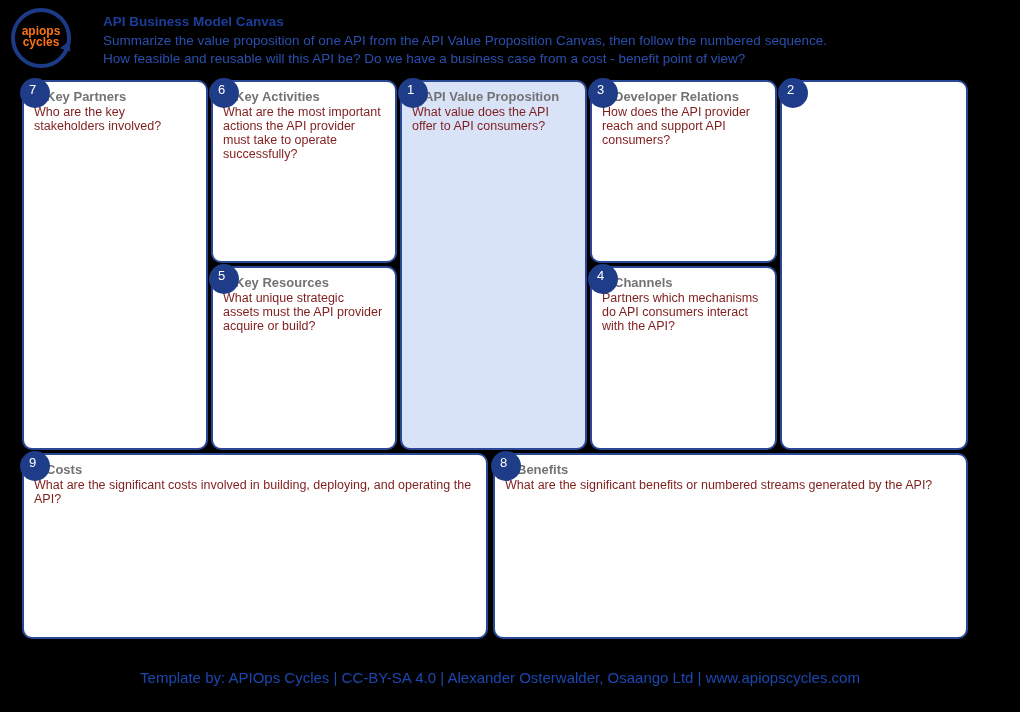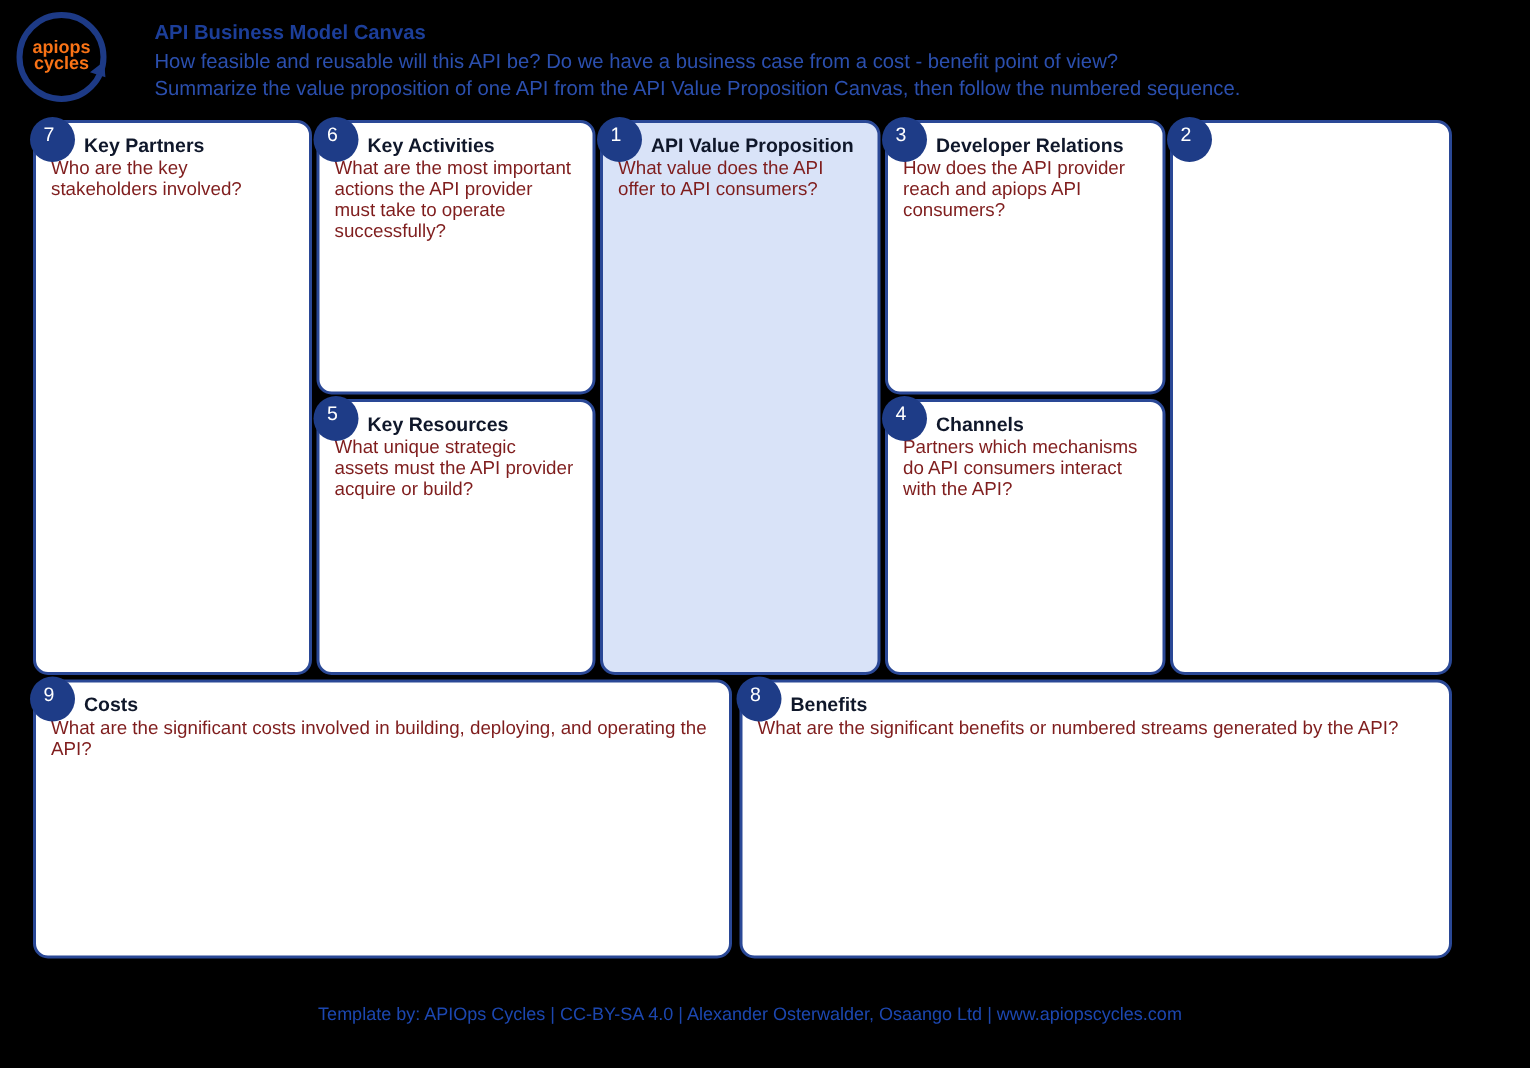--- a/index.html
+++ b/index.html
@@ -40,59 +40,59 @@
     border:2px solid #2a4896; border-radius:10px;
     box-sizing:border-box;
   }
   .card.highlight { background:#d9e3f8; }
   .badge {
     position:absolute; top:-4px; left:-4px; width:30px; height:30px;
     border-radius:50%; background:#1e3c87; color:#ffffff;
     font-size:13px; padding:4px 0 0 9px; box-sizing:border-box;
   }
   .card-title {
-    margin:8px 6px 0 32px; font-weight:bold; font-size:13px;
-    color:#0f172a; line-height:14px;
+    margin:8px 6px 0 22px; font-weight:bold; font-size:13px;
+    color:#737373; line-height:14px;
   }
   .card-question {
     margin:1px 12px 0 10px; font-size:12.5px; color:#7f1d1d;
     line-height:14px;
   }
 
   .cell-key-partners        { left:22px;  top:80px;  width:186px; height:370px; }
   .cell-key-activities      { left:211px; top:80px;  width:186px; height:183px; }
   .cell-key-resources       { left:211px; top:266px; width:186px; height:184px; }
   .cell-value-proposition   { left:400px; top:80px;  width:187px; height:370px; }
   .cell-developer-relations { left:590px; top:80px;  width:187px; height:183px; }
   .cell-channels            { left:590px; top:266px; width:187px; height:184px; }
   .cell-consumer-segments   { left:780px; top:80px;  width:188px; height:370px; }
   .cell-costs               { left:22px;  top:453px; width:466px; height:186px; }
   .cell-benefits            { left:493px; top:453px; width:475px; height:186px; }
 
   
   .footer {
     position:absolute; left:0; top:669px; width:1000px; text-align:center;
-    color:#1c47b0; font-size:12px;
+    color:#1c47b0; font-size:15px;
   }
 </style>
 </head>
 <body>
 
 <div class="logo">
   <div class="logo-ring"></div>
   <div class="logo-arrowhead"></div>
   <div class="logo-text">
     <div>apiops</div>
     <div>cycles</div>
   </div>
 </div>
 <div class="header-text">
   <div class="header-title">API Business Model Canvas</div>
+  <div class="header-sub">Summarize the value proposition of one API from the API Value Proposition Canvas, then follow the numbered sequence.</div>
   <div class="header-sub">How feasible and reusable will this API be? Do we have a business case from a cost - benefit point of view?</div>
-  <div class="header-sub">Summarize the value proposition of one API from the API Value Proposition Canvas, then follow the numbered sequence.</div>
 </div>
 
 <div class="card cell-key-partners">
   <div class="badge">7</div>
   <div class="card-title">Key Partners</div>
   <div class="card-question">Who are the key stakeholders involved?</div>
 </div>
 
 <div class="card cell-key-activities">
   <div class="badge">6</div>
@@ -108,21 +108,21 @@
 
 <div class="card highlight cell-value-proposition">
   <div class="badge">1</div>
   <div class="card-title">API Value Proposition</div>
   <div class="card-question">What value does the API offer to API consumers?</div>
 </div>
 
 <div class="card cell-developer-relations">
   <div class="badge">3</div>
   <div class="card-title">Developer Relations</div>
-  <div class="card-question">How does the API provider reach and apiops API consumers?</div>
+  <div class="card-question">How does the API provider reach and support API consumers?</div>
 </div>
 
 <div class="card cell-channels">
   <div class="badge">4</div>
   <div class="card-title">Channels</div>
   <div class="card-question">Partners which mechanisms do API consumers interact with the API?</div>
 </div>
 
 <div class="card cell-consumer-segments">
   <div class="badge">2</div>

